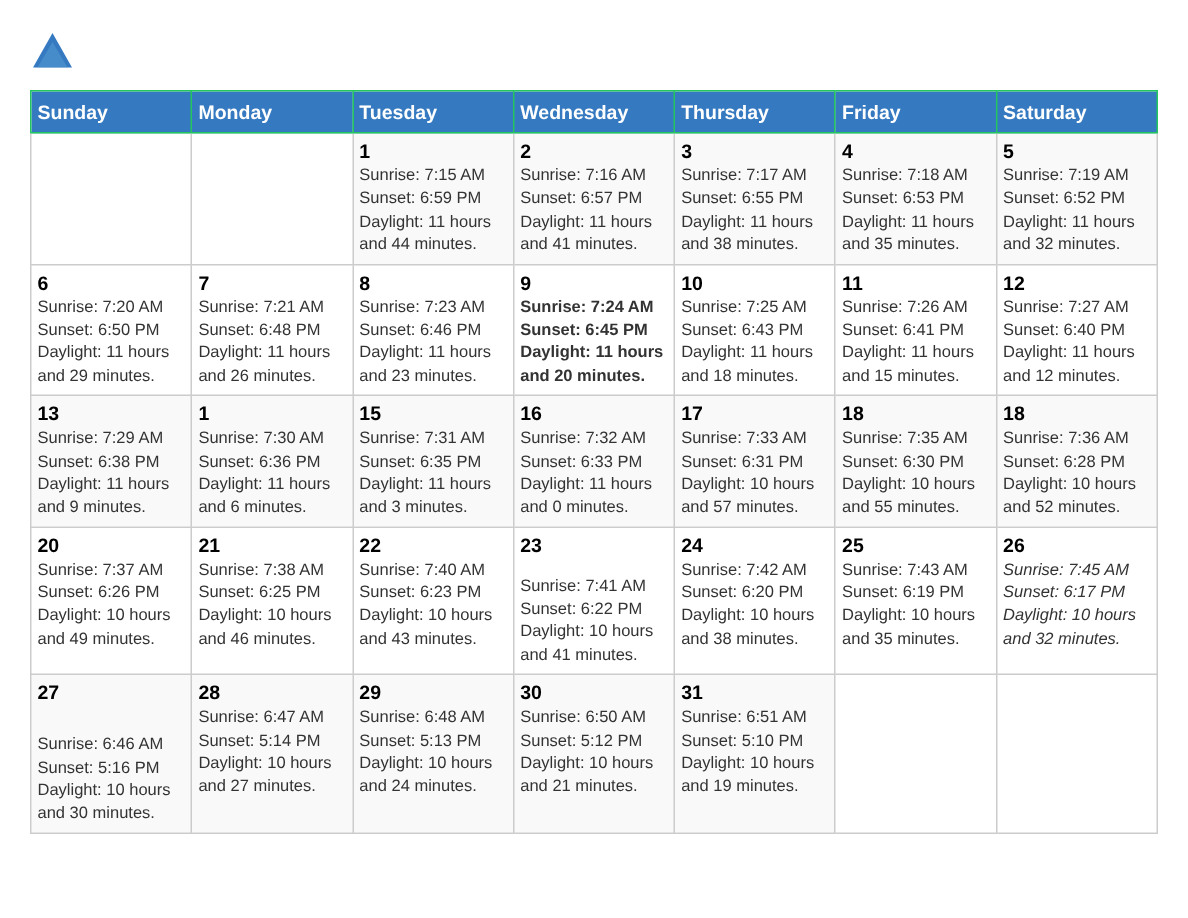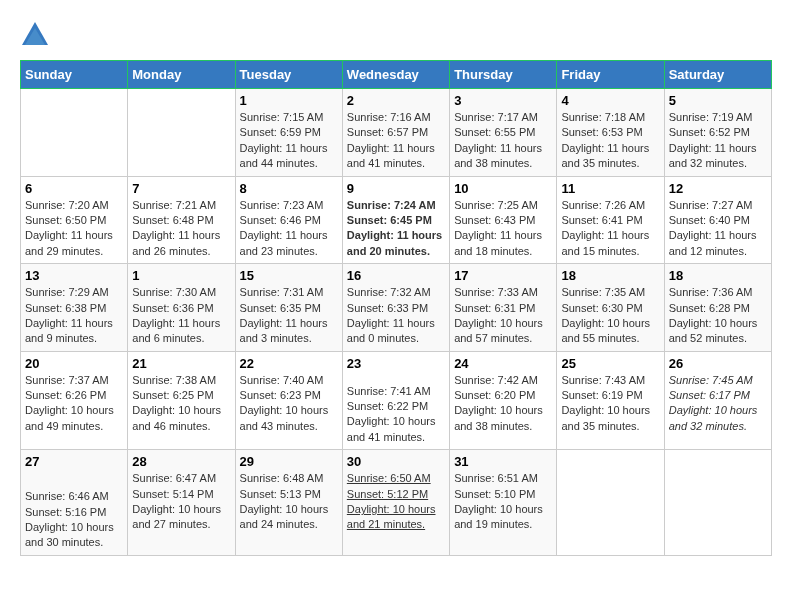--- a/index.html
+++ b/index.html
@@ -297,21 +297,21 @@
 Daylight: 10 hours and 27 minutes.</div>
         </td>
         <td>
           <span class="day-number">29</span>
           <div class="day-info" style="white-space: pre-line;">Sunrise: 6:48 AM
 Sunset: 5:13 PM
 Daylight: 10 hours and 24 minutes.</div>
         </td>
         <td>
           <span class="day-number">30</span>
-          <div class="day-info" style="white-space: pre-line; text-decoration: underline;">Sunrise: 6:50 AM
+          <div class="day-info" style="white-space: pre-line;">Sunrise: 6:50 AM
 Sunset: 5:12 PM
 Daylight: 10 hours and 21 minutes.</div>
         </td>
         <td>
           <span class="day-number">31</span>
           <div class="day-info" style="white-space: pre-line;">Sunrise: 6:51 AM
 Sunset: 5:10 PM
 Daylight: 10 hours and 19 minutes.</div>
         </td>
         <td class="empty"></td>

